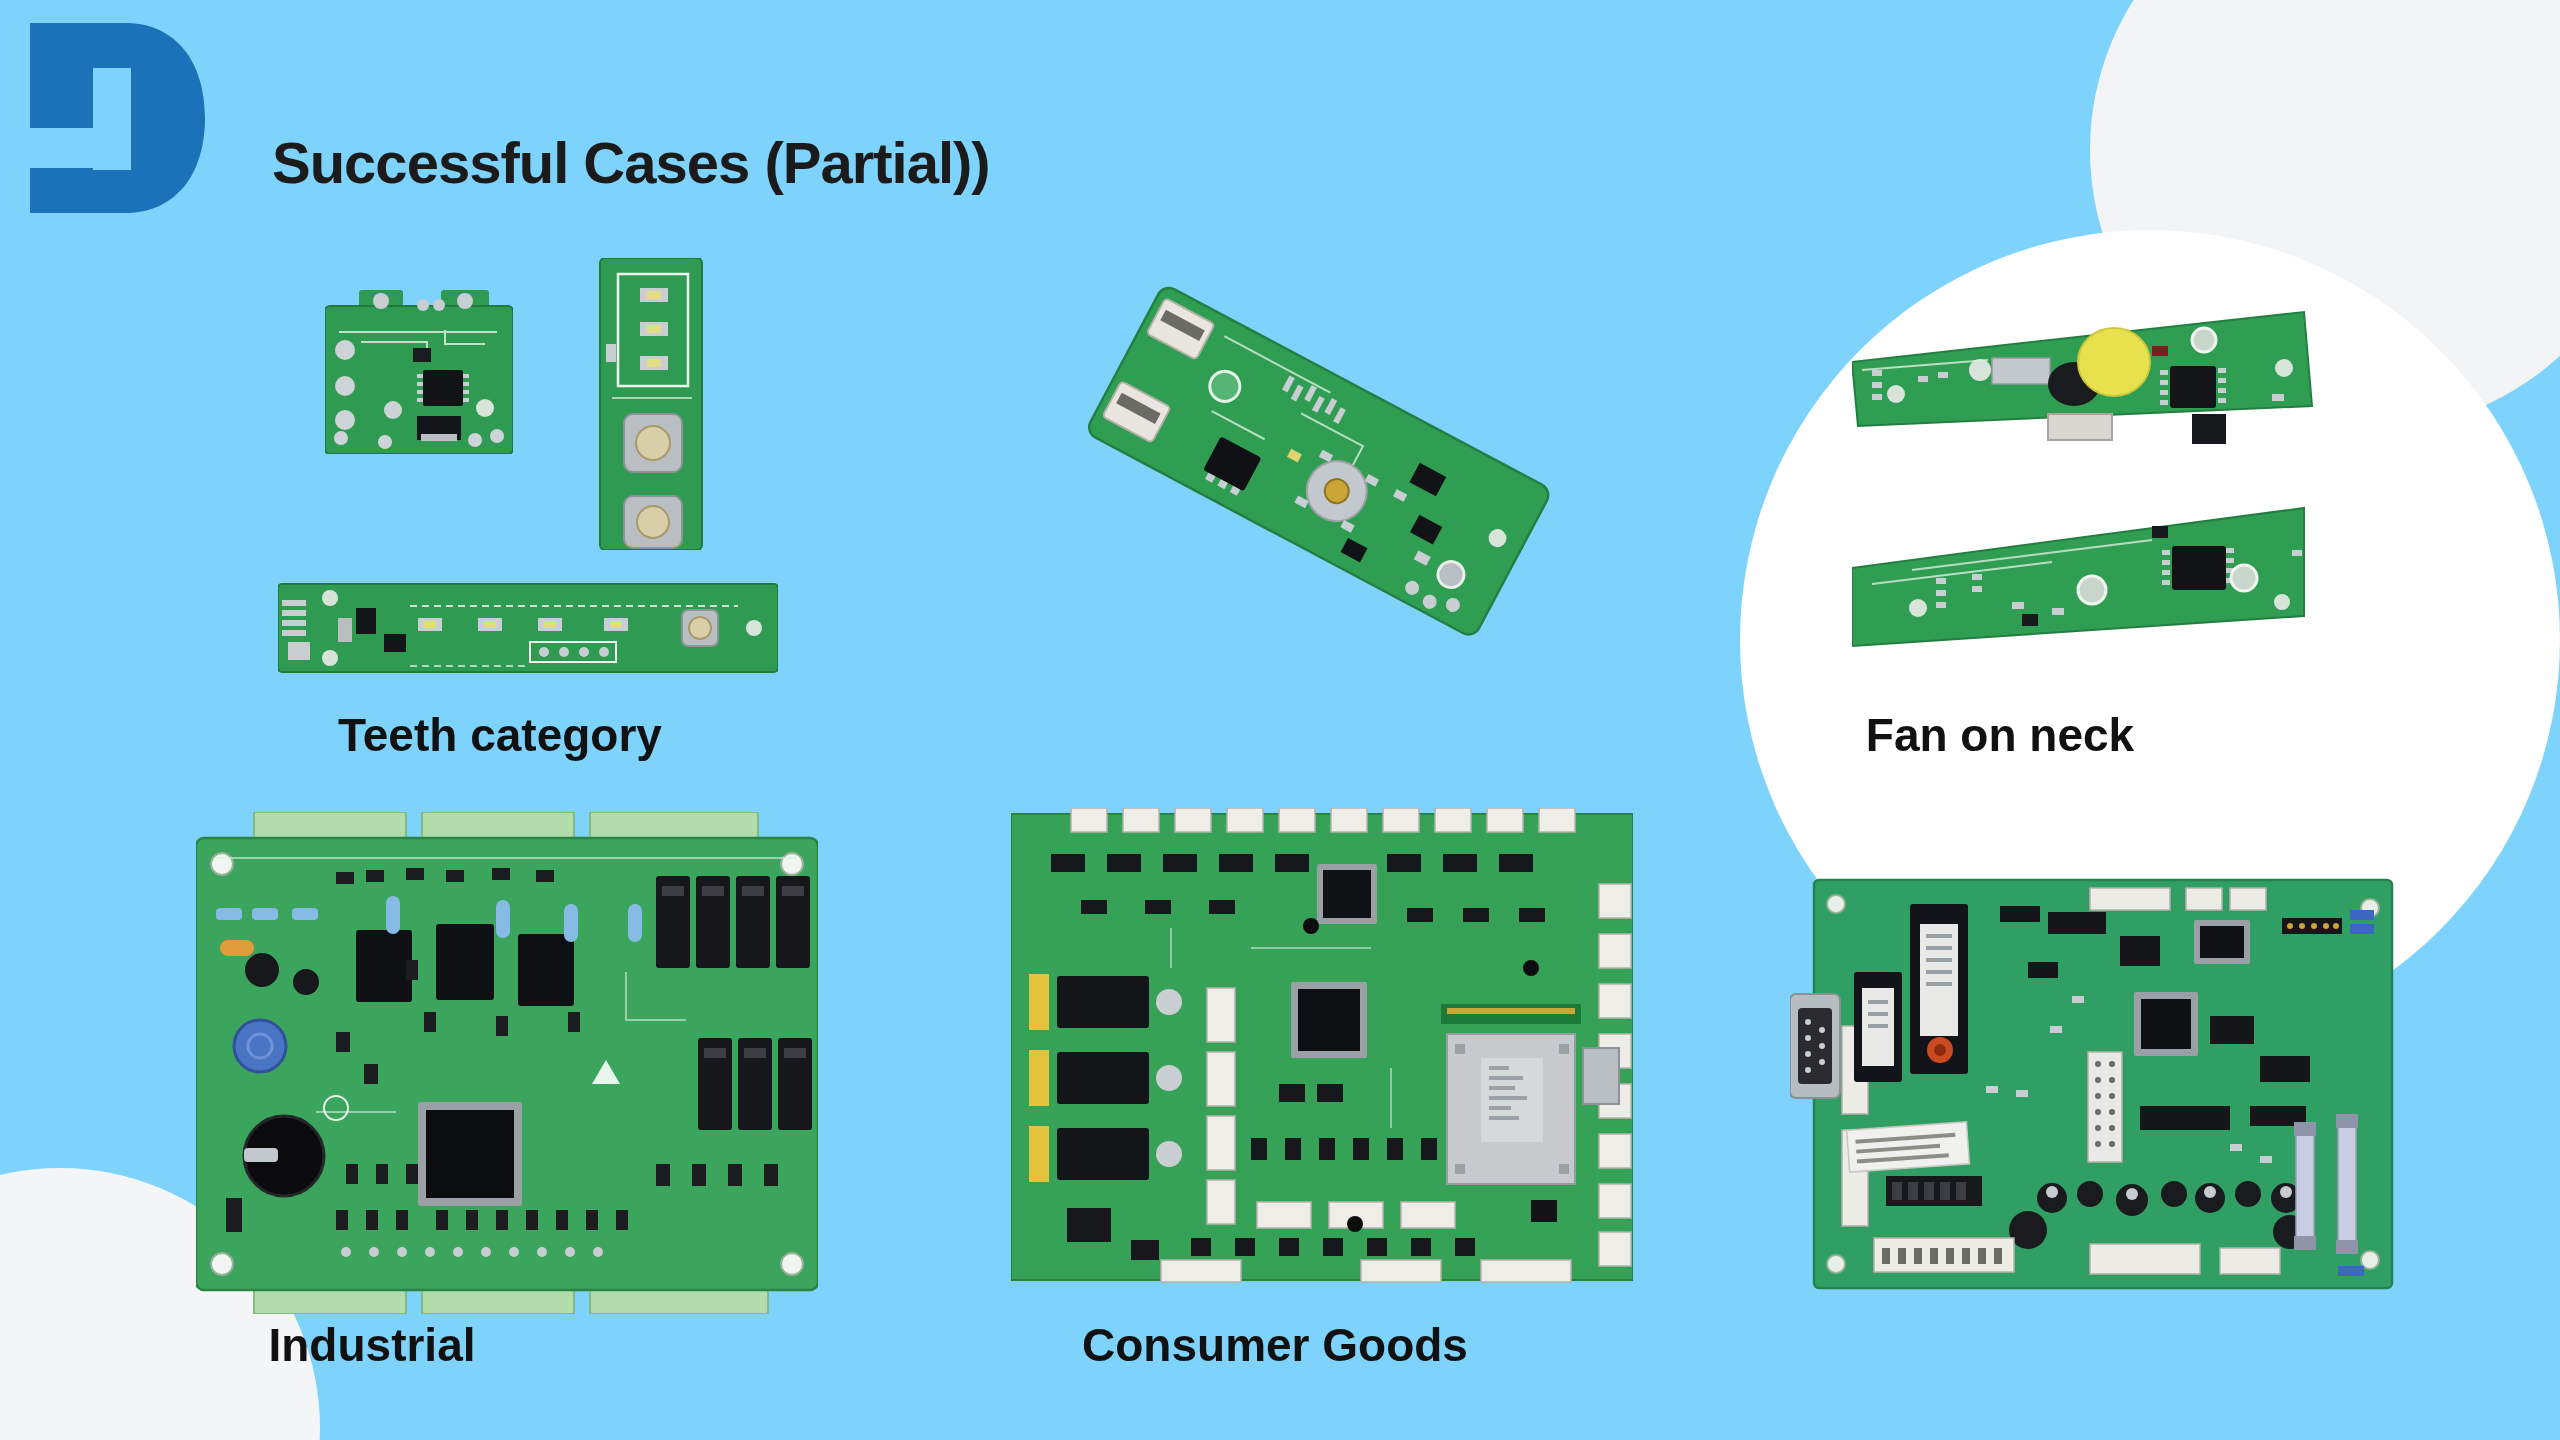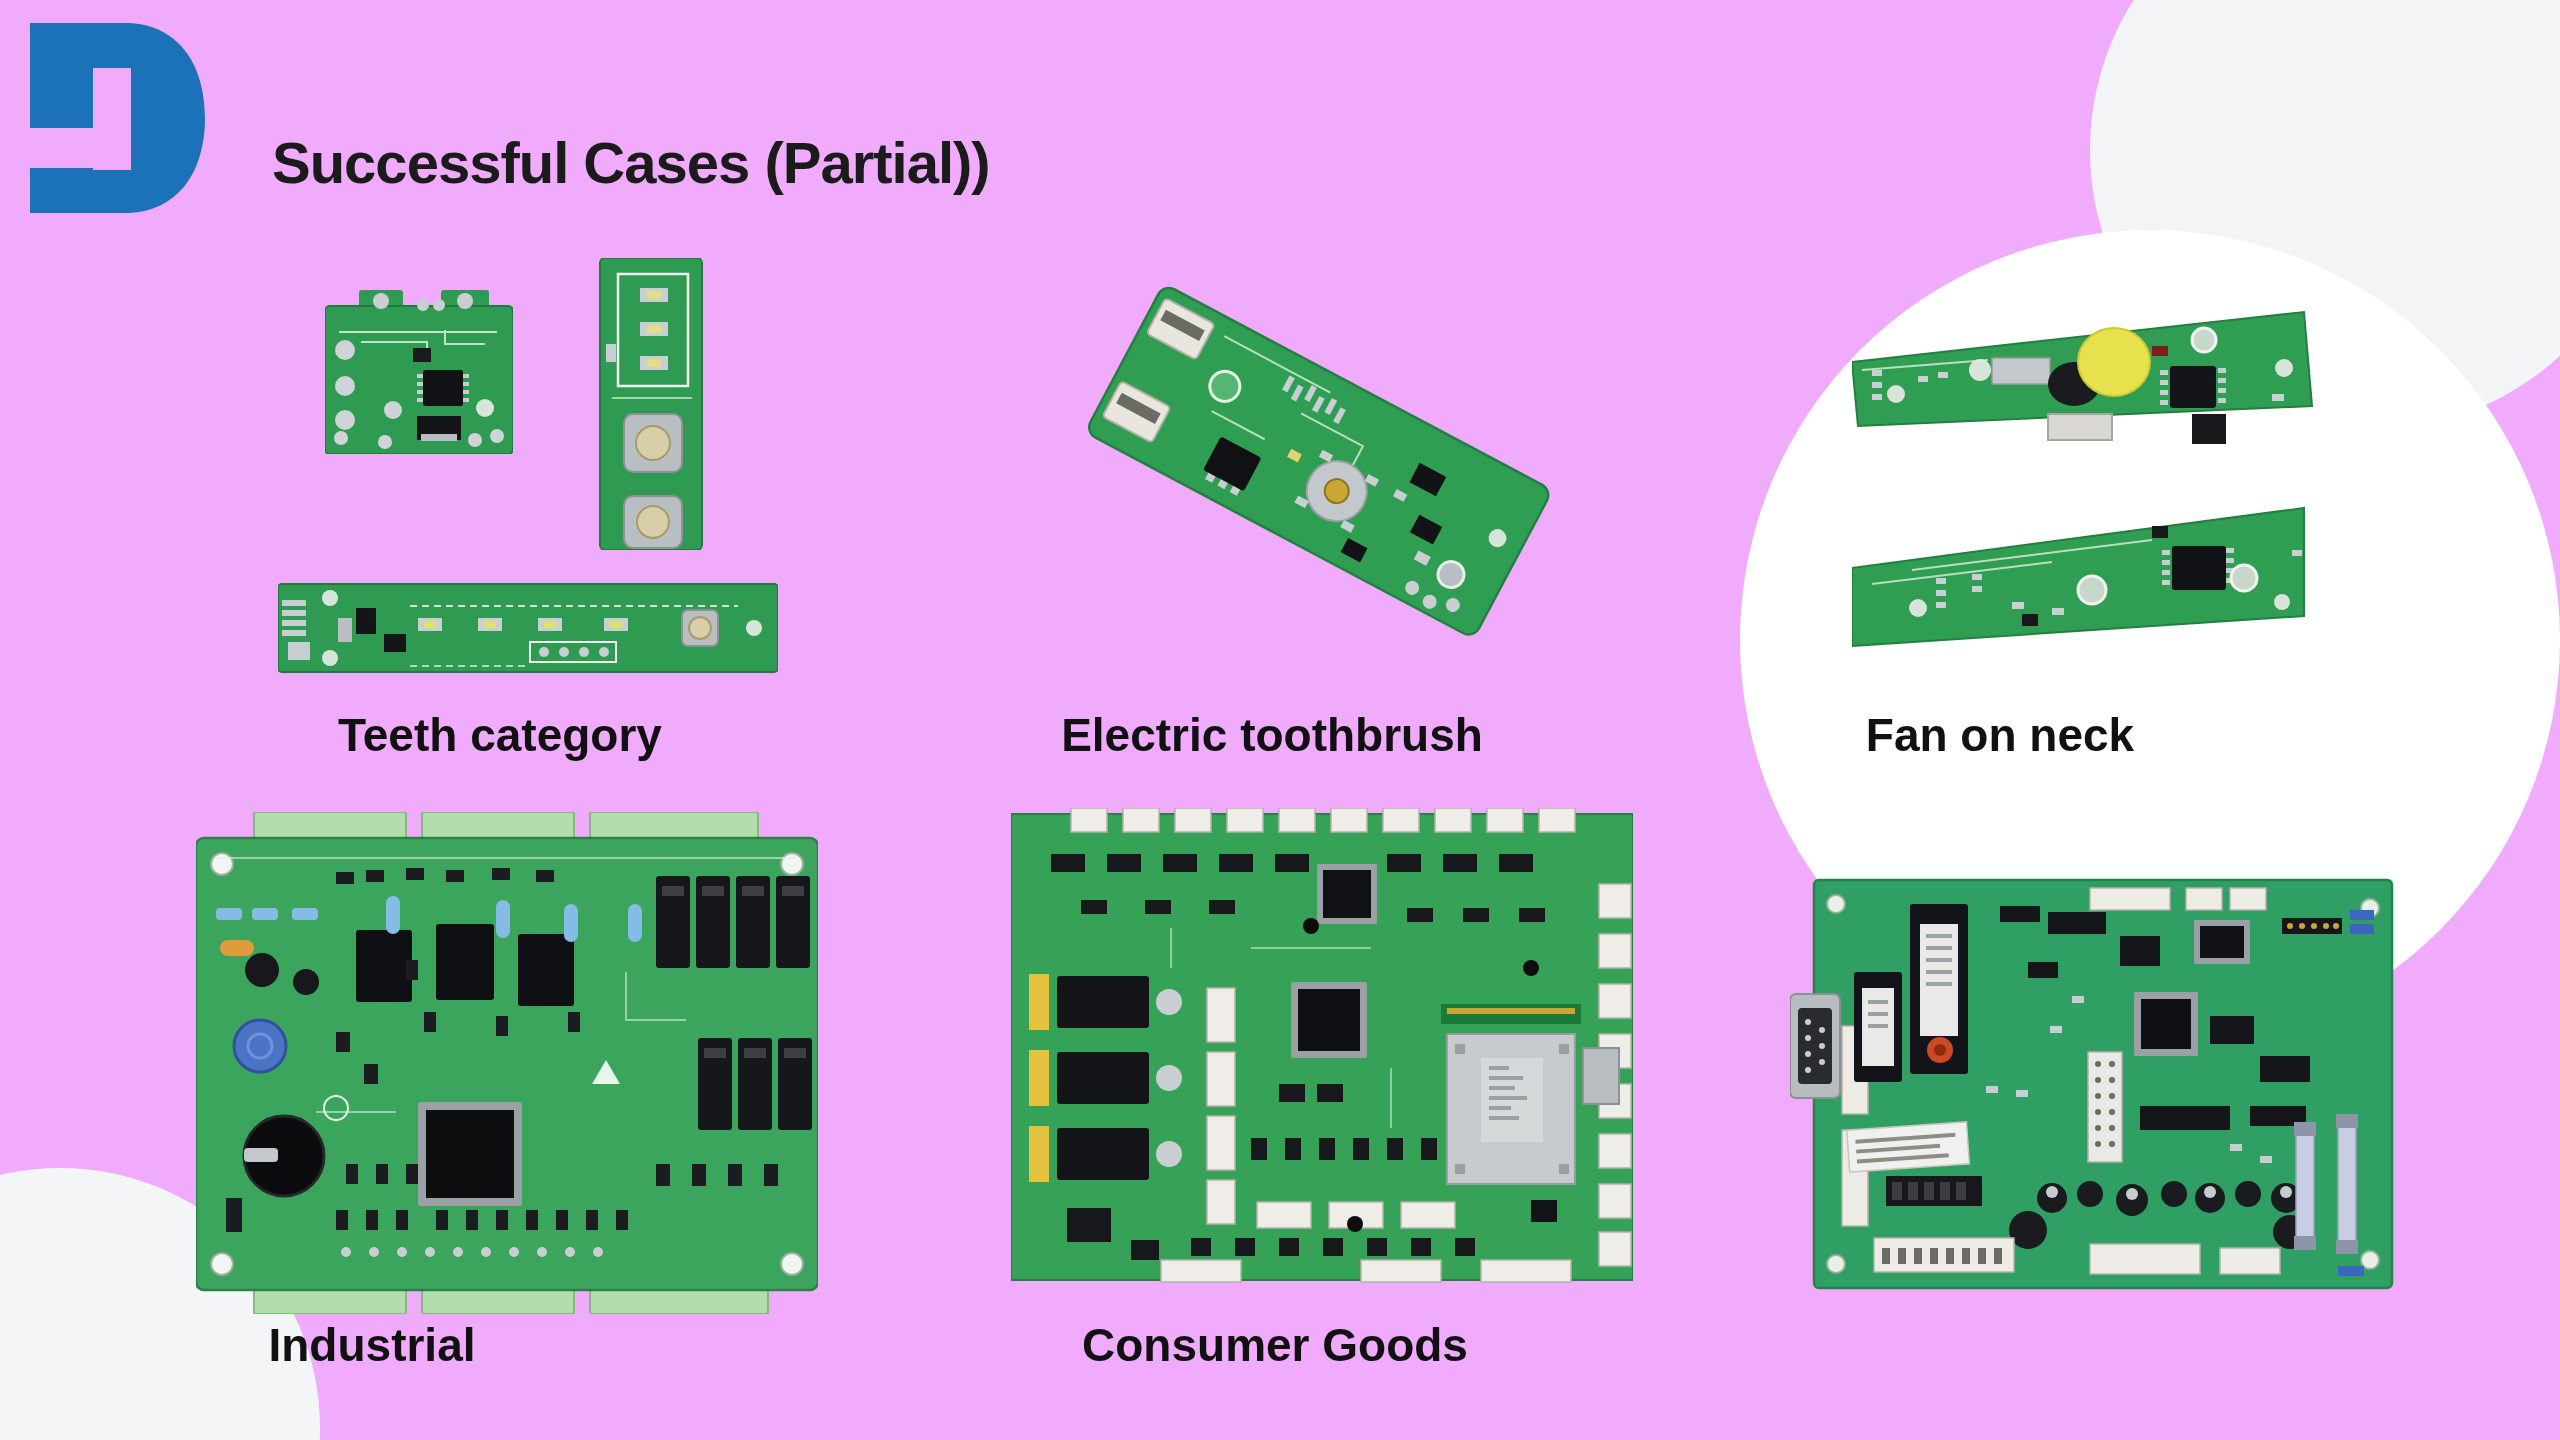--- a/index.html
+++ b/index.html
@@ -1,16 +1,16 @@
 <!DOCTYPE html>
 <html><head>
 <meta charset="utf-8">
 <style>
   html,body{margin:0;padding:0;background:#ffffff;}
-  .slide{position:relative;width:2560px;height:1440px;background:#f0abfc;overflow:hidden;
+  .slide{position:relative;width:2560px;height:1440px;background:#7dd3fc;overflow:hidden;
          font-family:"Liberation Sans", sans-serif;}
   .bg-circle{position:absolute;border-radius:50%;}
   .bg-circle.gray-tr{left:2090px;top:-130px;width:560px;height:560px;background:#f2f4f6;}
   .bg-circle.white-tr{left:1740px;top:230px;width:820px;height:820px;background:#ffffff;}
   .bg-circle.gray-bl{left:-200px;top:1168px;width:520px;height:520px;background:#f3f5f6;}
   .logo{position:absolute;left:0;top:0;width:250px;height:250px;}
   .title{position:absolute;left:272px;top:92px;font-size:58px;font-weight:700;
          color:#1b1b1b;letter-spacing:-1px;white-space:nowrap;line-height:1.1;}
   .pcb{position:absolute;}
   .pcb svg{display:block;width:100%;height:100%;}
@@ -663,18 +663,17 @@
           <rect x="226" y="214" width="12" height="7"></rect>
         <rect x="260" y="150" width="12" height="7"></rect>
           <rect x="282" y="120" width="12" height="7"></rect>
         <rect x="440" y="268" width="12" height="7"></rect>
           <rect x="470" y="280" width="12" height="7"></rect>
       </g>
     </svg>
   </div>
 
   <div class="case-label row1" style="left:500px;">Teeth category</div>
-  <div class="case-label row1" style="left:1272px;">Electric toothbrush</div>
   <div class="case-label row1" style="left:2000px;">Fan on neck</div>
   <div class="case-label row2" style="left:372px;">Industrial</div>
   <div class="case-label row2" style="left:1275px;">Consumer Goods</div>
 
 </div>
 
 </body></html>

